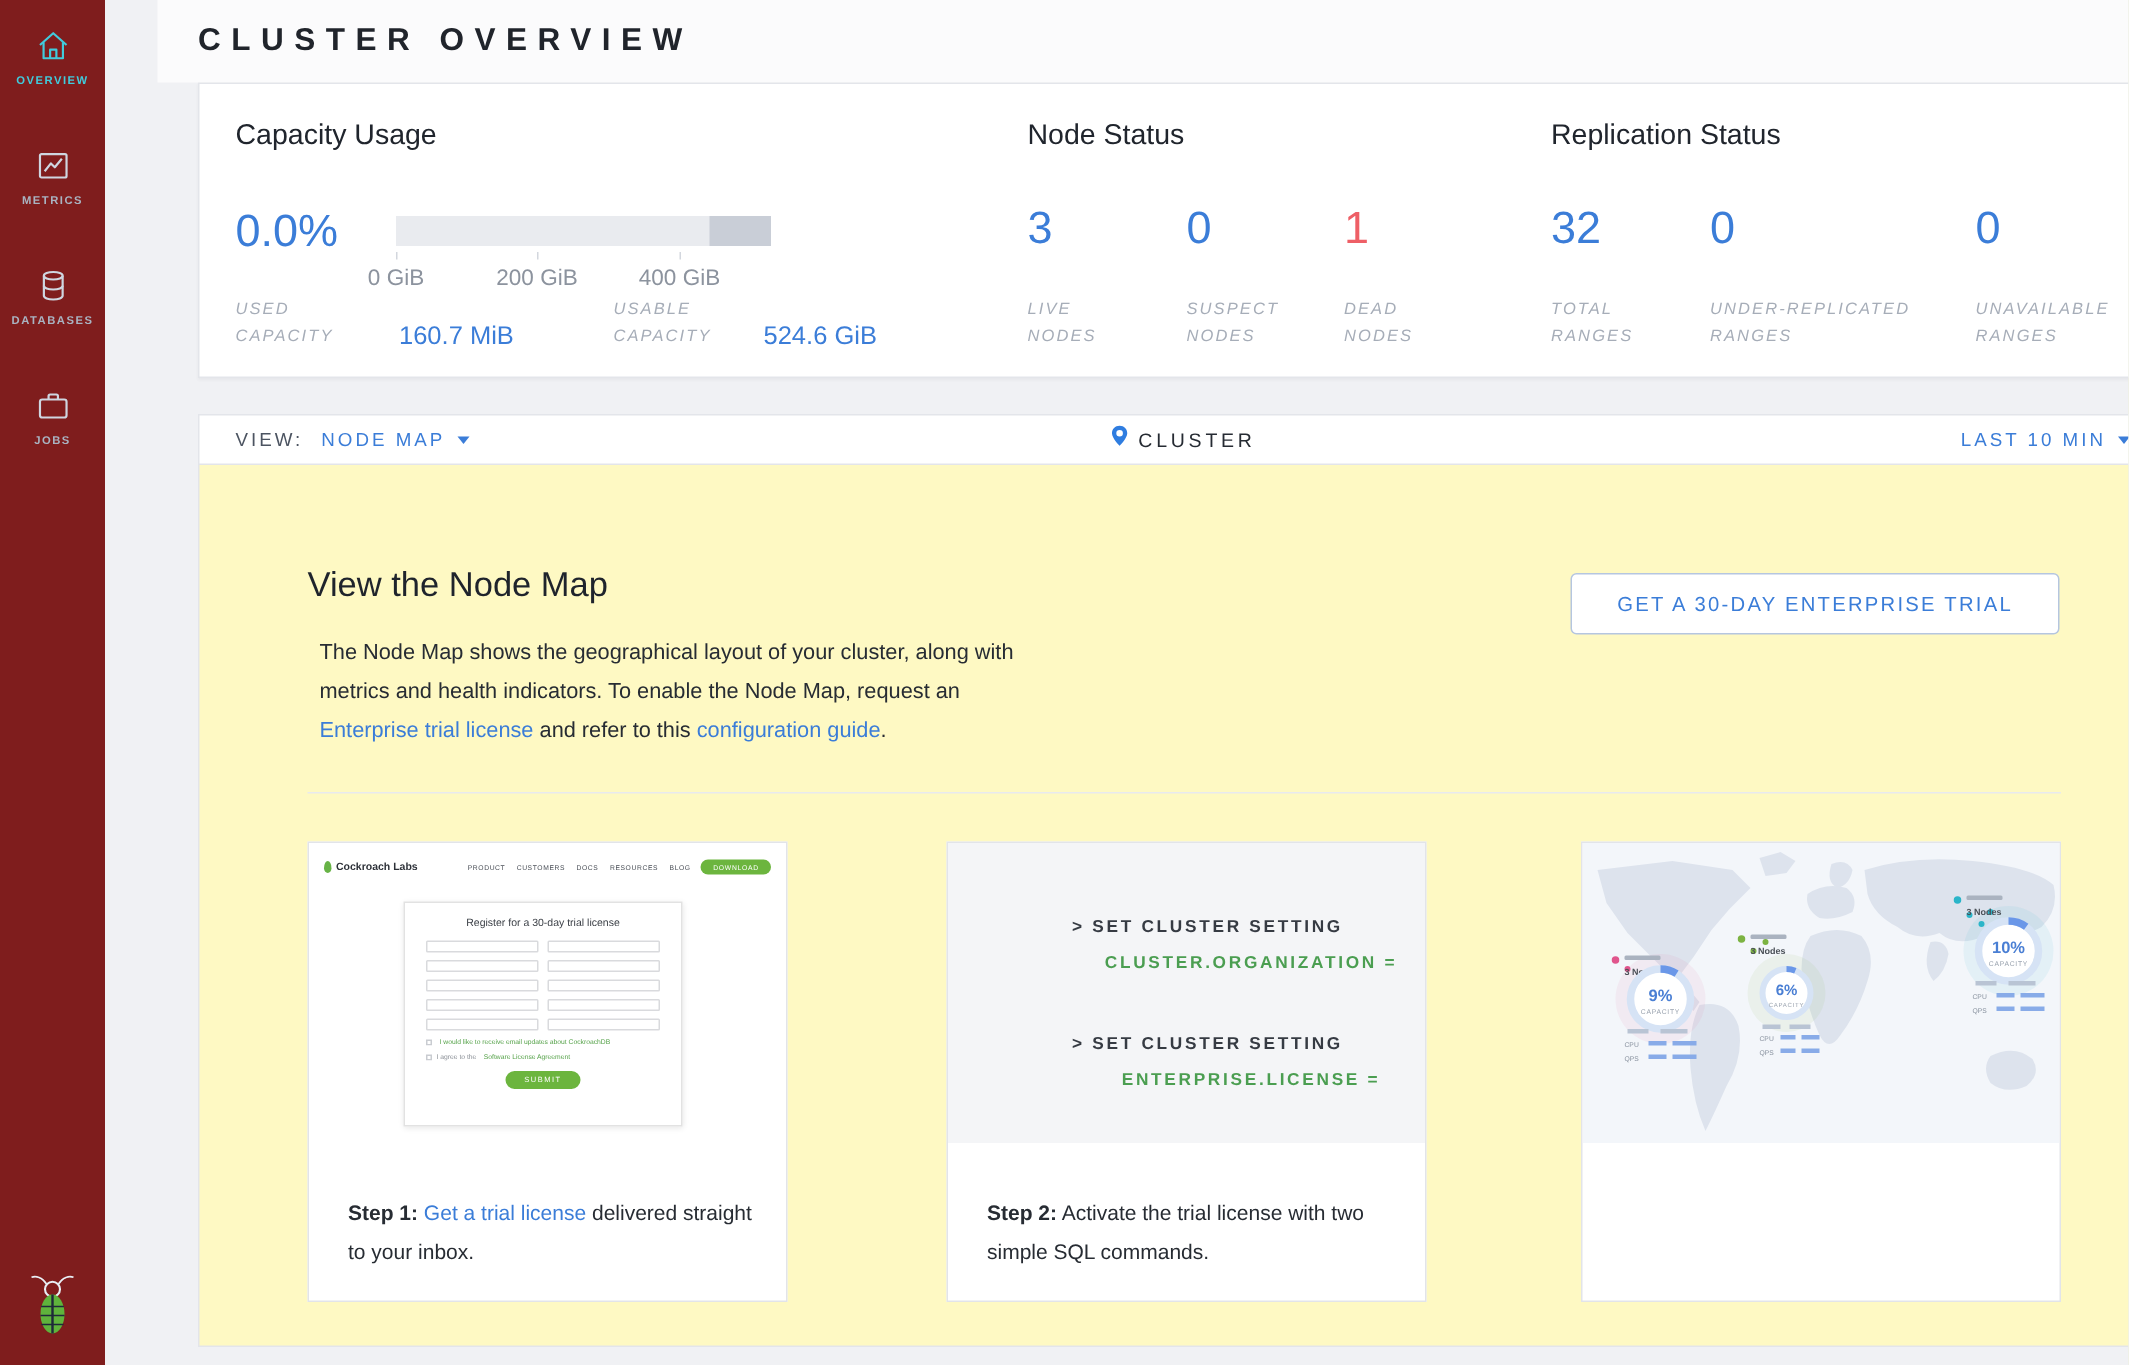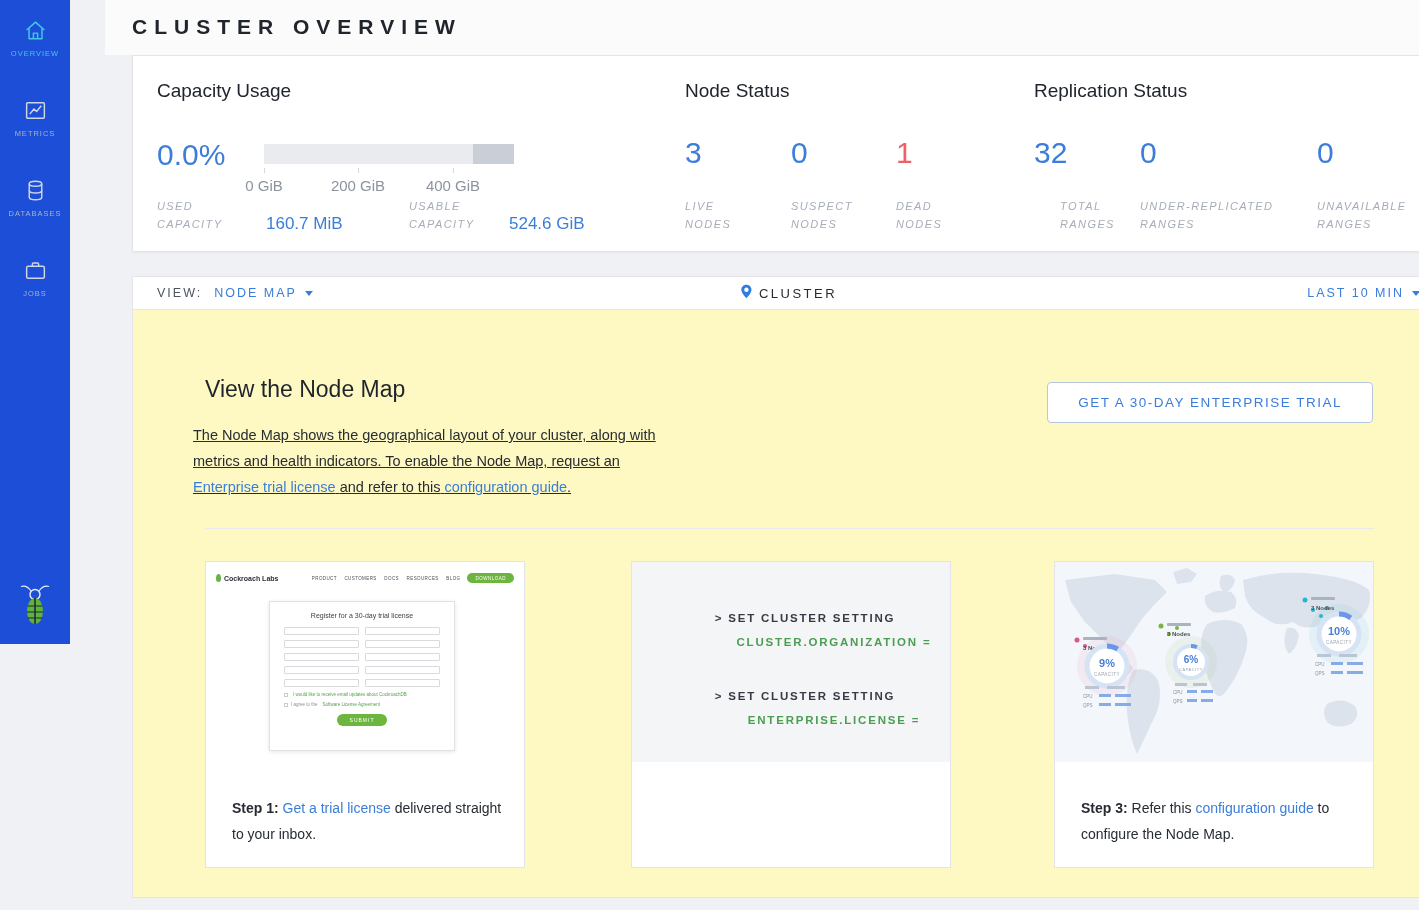--- a/index.html
+++ b/index.html
@@ -1,21 +1,21 @@
 <!DOCTYPE html>
 <html><head>
 <meta charset="utf-8">
 <style>
   *{margin:0;padding:0;box-sizing:border-box;}
   html,body{background:#e9ebee;}
   body{font-family:"Liberation Sans",sans-serif;}
   .screen{position:relative;width:1419px;height:910px;background:#f0f1f4;overflow:hidden;}
 
   
-  .sidebar{position:absolute;left:0;top:0;width:70px;height:644px;background:#1d4ed8;}
+  .sidebar{position:absolute;left:0;top:0;width:70px;height:910px;background:#7f1d1d;font-weight:bold;}
   .nav-item{position:absolute;left:0;width:70px;text-align:center;cursor:pointer;}
   .ni-0{top:18px}.ni-1{top:98px}.ni-2{top:178px}.ni-3{top:258px}
   .nav-item .icon{display:block;margin:0 auto 5px;width:26px;height:26px;}
   .nav-item .icon svg{display:block;margin:0 auto;}
   .nav-label{display:block;font-size:7.5px;letter-spacing:1px;color:#a9b3c1;}
   .nav-item.active .nav-label{color:#41cbdc;}
   .sidebar-logo{position:absolute;left:0;bottom:12px;width:70px;text-align:center;cursor:pointer;}
 
   
   .main{position:absolute;left:70px;top:0;width:1317px;height:910px;margin-left:35px;}
@@ -53,21 +53,21 @@
   .view-right{margin-left:auto;margin-right:24px;display:flex;align-items:center;cursor:pointer;}
   .time-label{font-size:12.5px;letter-spacing:2px;color:#3b7dd8;}
 
   
   .panel{position:absolute;left:27px;top:310px;width:1313px;height:588px;background:#fef9c3;
     border:1px solid #e3e5ea;border-top:none;}
   .nm-title{position:absolute;left:72px;top:66px;font-size:23px;font-weight:500;color:#1f242c;}
   .cta{position:absolute;right:71px;top:72px;height:41px;padding:0 30px;background:#fff;
     border:1px solid #b5c6e0;border-radius:4px;font-family:inherit;font-size:13.5px;letter-spacing:1.5px;
     color:#3b7dd8;cursor:pointer;}
-  .intro{position:absolute;left:60px;top:112px;width:478px;font-size:14.5px;line-height:26px;color:#272c33;text-decoration:underline;}
+  .intro{position:absolute;left:80px;top:112px;width:478px;font-size:14.5px;line-height:26px;color:#272c33;}
   .link{color:#3b7dd8;text-decoration:none;cursor:pointer;}
   .divider{position:absolute;left:72px;top:218px;width:1169px;border:none;border-top:1px solid #e8eaee;}
 
   .step-card{position:absolute;top:251px;width:320px;height:307px;border:1px solid #e2e4e9;background:#fff;}
   .card-1{left:72px}.card-2{left:498px}.card-3{left:921px}
   .card-media{position:relative;width:318px;height:200px;overflow:hidden;}
   .card-1 .card-media{height:209px;}
   .caption{position:absolute;left:26px;right:18px;top:233px;font-size:14px;line-height:26px;color:#272c33;}
   .caption strong{font-weight:700;}
 
@@ -210,21 +210,21 @@
           <span>NODES</span>
       </div>
       <div class="big-num red" style="left:763px">1</div>
       <div class="mini-label" style="left:763px">
         <span>DEAD</span>
           <span>NODES</span>
       </div>
 
       <h2 class="sec-title st-repl">Replication Status</h2>
       <div class="big-num" style="left:901px">32</div>
-      <div class="mini-label" style="left:927px">
+      <div class="mini-label" style="left:901px">
         <span>TOTAL</span>
           <span>RANGES</span>
       </div>
       <div class="big-num" style="left:1007px">0</div>
       <div class="mini-label" style="left:1007px">
         <span>UNDER-REPLICATED</span>
           <span>RANGES</span>
       </div>
       <div class="big-num" style="left:1184px">0</div>
       <div class="mini-label" style="left:1184px">
@@ -316,20 +316,24 @@
       <div class="step-card card-2">
         <div class="card-media">
           <div class="code-area">
             <div class="code-line">&gt; SET CLUSTER SETTING</div>
             <div class="code-line code-value">CLUSTER.ORGANIZATION =</div>
             <div class="code-gap"></div>
             <div class="code-line">&gt; SET CLUSTER SETTING</div>
             <div class="code-line code-value">ENTERPRISE.LICENSE =</div>
           </div>
         </div>
+        <p class="caption">
+          <strong>Step 2:</strong>
+          <span>Activate the trial license with two simple SQL commands.</span>
+        </p>
       </div>
 
       <div class="step-card card-3">
         <div class="card-media">
           <svg class="map-svg" width="318" height="200" viewBox="0 0 318 200">
             <rect width="318" height="200" fill="#f3f6fa"></rect>
             <g fill="#dde3ed">
               <path d="M118,10 l14,-4 10,6 -6,8 -14,2 z"></path>
               <path d="M10,18 L60,12 L100,18 L112,30 L98,44 L86,58 L74,76 L62,92 L48,78 L30,60 L16,40 Z"></path>
               <path d="M62,92 Q72,98 78,106 L74,112 Q66,104 58,98 Z"></path>
@@ -410,23 +414,17 @@
                 <rect x="284" y="92" width="18" height="3" fill="#b9c4d4"></rect>
               <text x="260" y="104" font-size="4.5" fill="#8a93a0">CPU</text>
               <rect x="276" y="100" width="12" height="3" fill="#88abe8"></rect>
                 <rect x="292" y="100" width="16" height="3" fill="#88abe8"></rect>
               <text x="260" y="113" font-size="4.5" fill="#8a93a0">QPS</text>
               <rect x="276" y="109" width="12" height="3" fill="#88abe8"></rect>
                 <rect x="292" y="109" width="16" height="3" fill="#88abe8"></rect>
             </g>
           </svg>
         </div>
-        <p class="caption">
-          <strong>Step 3:</strong>
-          <span>Refer this</span>
-          <a class="link">configuration guide</a>
-          <span>to configure the Node Map.</span>
-        </p>
       </div>
 
     </section>
   </div>
 </div>
 
 </body></html>

